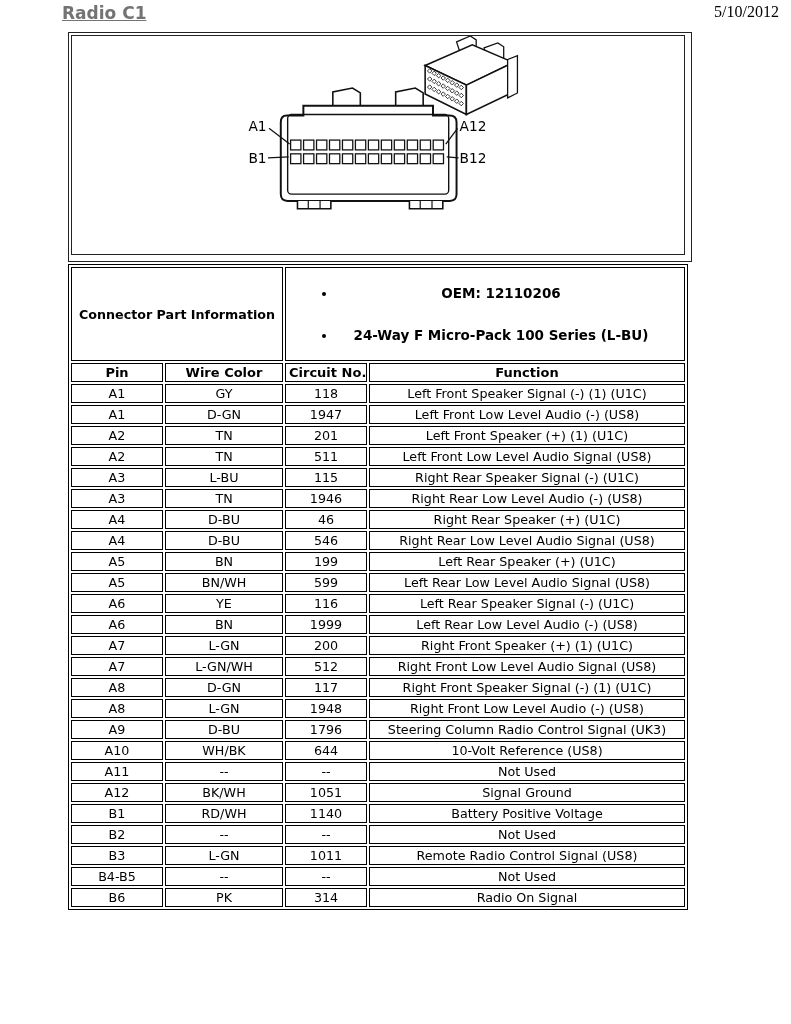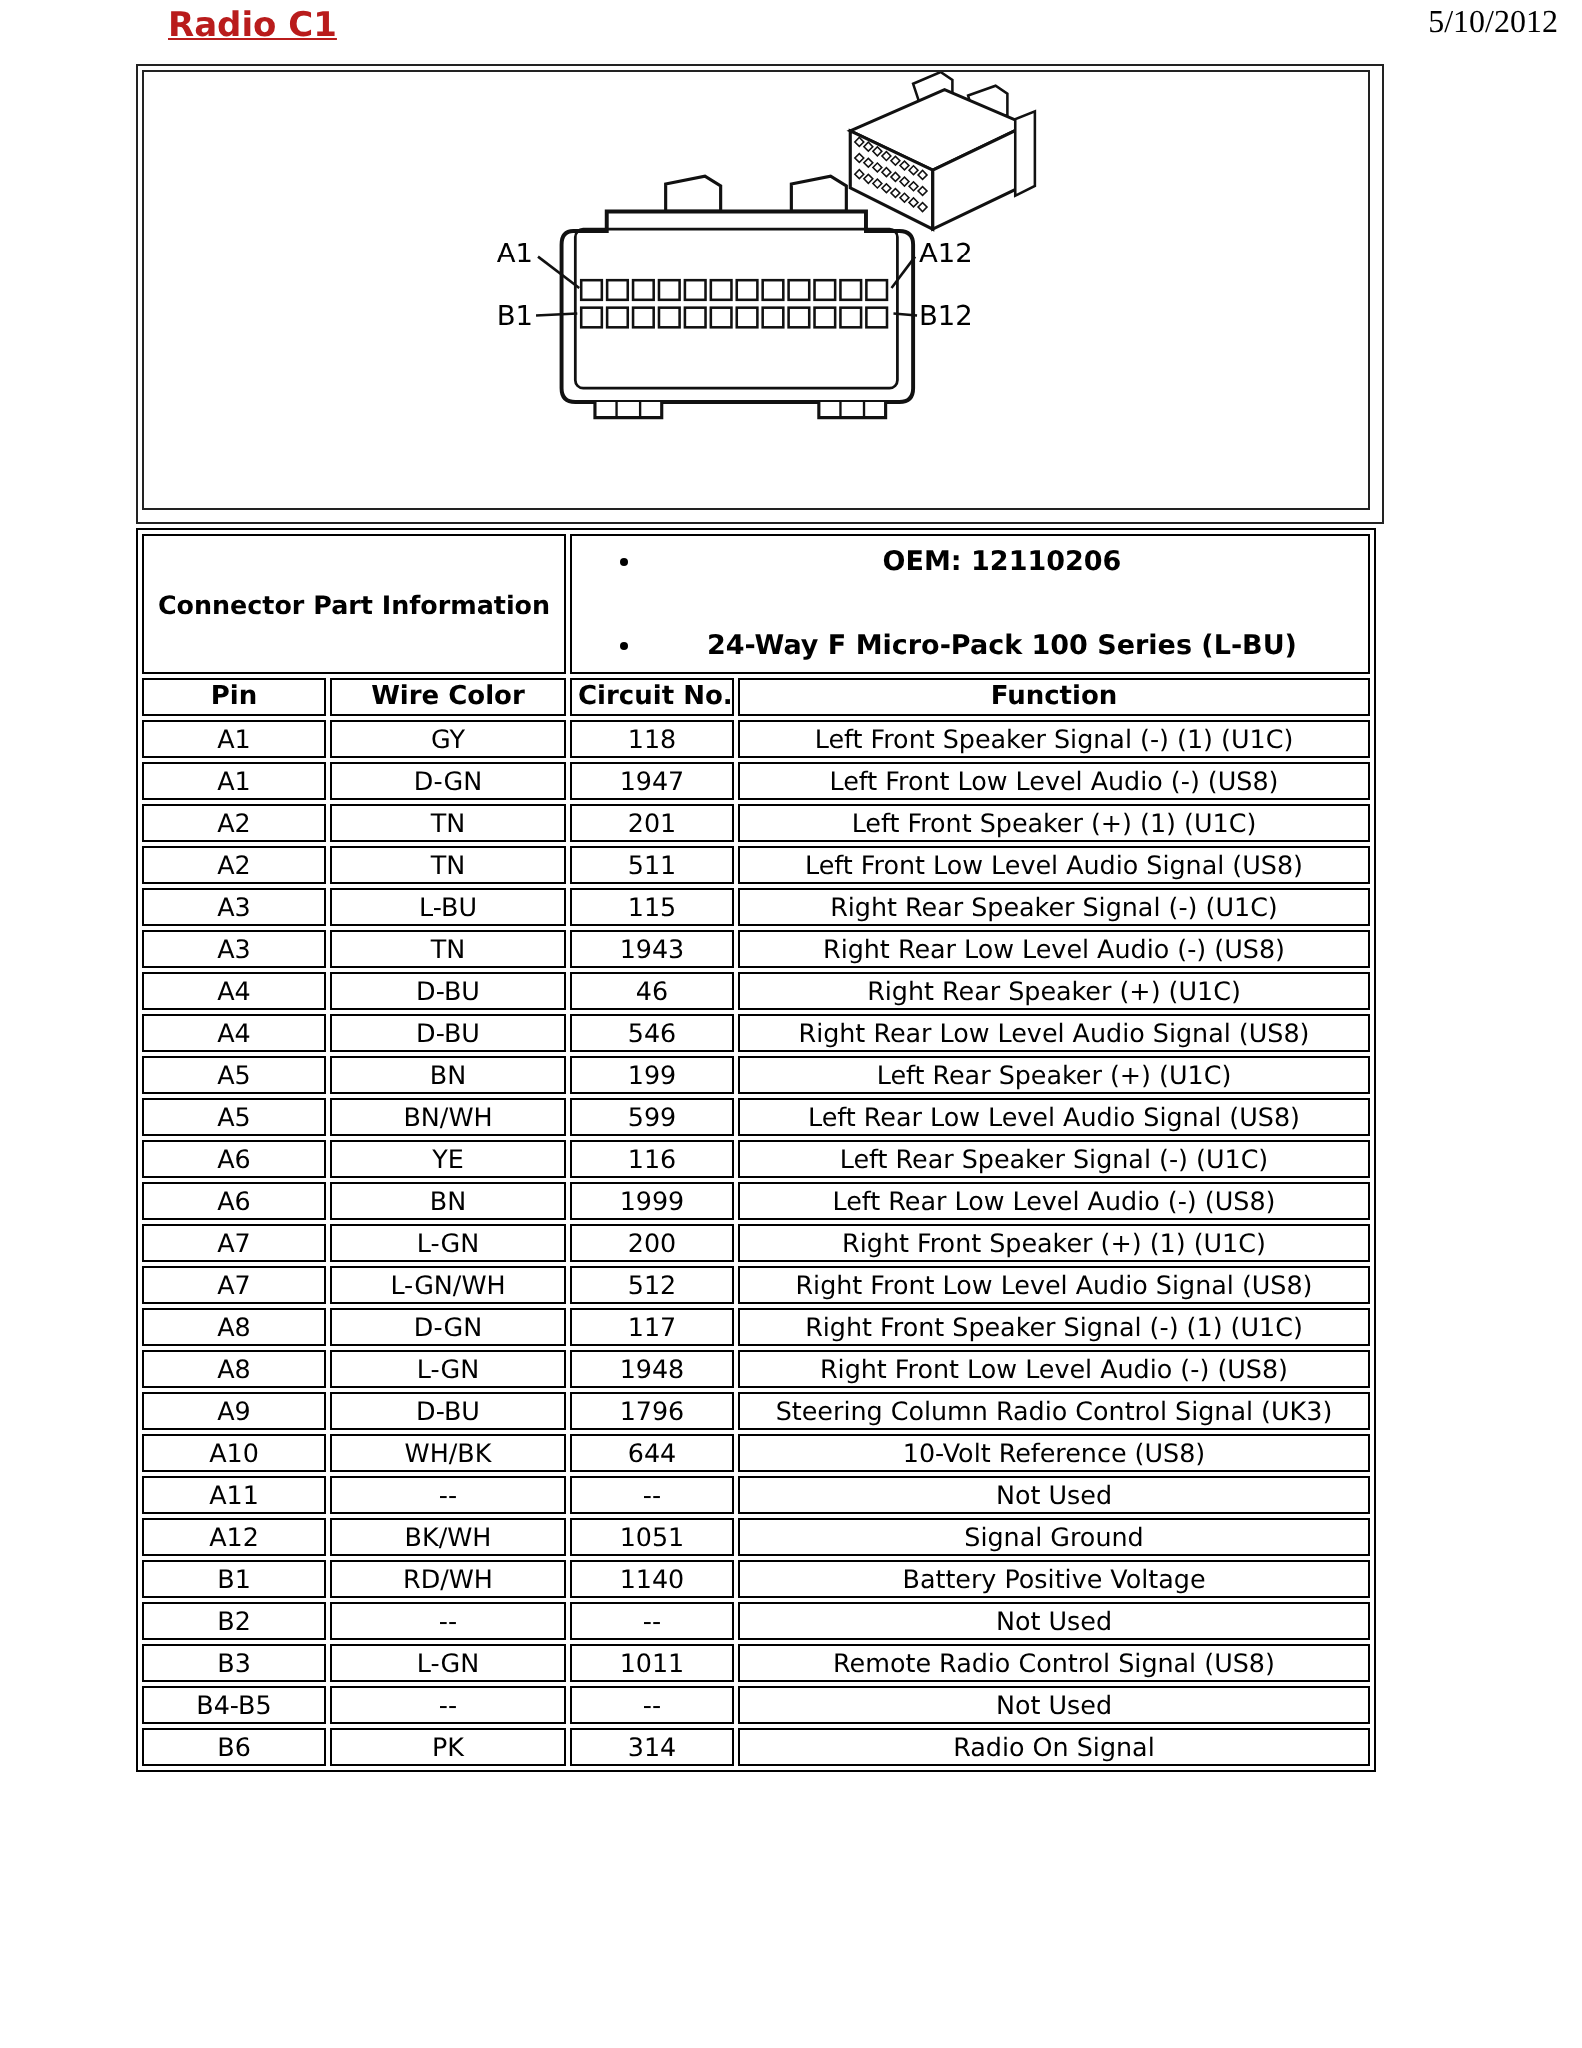--- a/index.html
+++ b/index.html
@@ -5,23 +5,23 @@
   html,body { margin:0; padding:0; }
   body {
     width:791px; height:1024px;
     background:#ffffff;
     font-family:"DejaVu Sans","Liberation Sans",sans-serif;
     position:relative;
     overflow:hidden;
     color:#000;
   }
   .page-title {
-    position:absolute; left:84px; top:3px;
+    position:absolute; left:62px; top:3px;
     font-size:17px; font-weight:bold;
-    color:#b91c1c;
+    color:#737373;
     text-decoration:underline;
   }
   .page-date {
     position:absolute; right:12px; top:3px;
     font-family:"Liberation Serif","DejaVu Serif",serif;
     font-size:16px;
   }
   .diagram-outer {
     position:absolute; left:68px; top:32px;
     width:618px; height:224px;
@@ -58,21 +58,21 @@
     vertical-align:middle;
   }
   table.main th { font-size:13px; font-weight:bold; }
   table.main td.fn { text-align:center; }
   td.info-label {
     font-weight:bold; font-size:13.5px;
     height:62px; text-align:center;
   }
   td.info-bullets { height:62px; text-align:left; }
   .info-bullets ul {
-    margin:4px; padding-left:32px;
+    margin:16px; padding-left:32px;
     font-weight:bold; font-size:13.5px;
     list-style-type:disc;
   }
   .info-bullets li { line-height:16px; }
   .info-bullets li + li { margin-top:26px; }
 
   .lbl { font-size:14px; fill:#000; font-family:"DejaVu Sans",sans-serif; }
   .ln  { stroke:#111; fill:none; }
   .f   { fill:#fff; stroke:#111; }
 </style>
@@ -235,21 +235,21 @@
       </tr>
       <tr>
         <td>A3</td>
         <td>L-BU</td>
         <td>115</td>
         <td class="fn">Right Rear Speaker Signal (-) (U1C)</td>
       </tr>
       <tr>
         <td>A3</td>
         <td>TN</td>
-        <td>1943</td>
+        <td>1946</td>
         <td class="fn">Right Rear Low Level Audio (-) (US8)</td>
       </tr>
       <tr>
         <td>A4</td>
         <td>D-BU</td>
         <td>46</td>
         <td class="fn">Right Rear Speaker (+) (U1C)</td>
       </tr>
       <tr>
         <td>A4</td>

